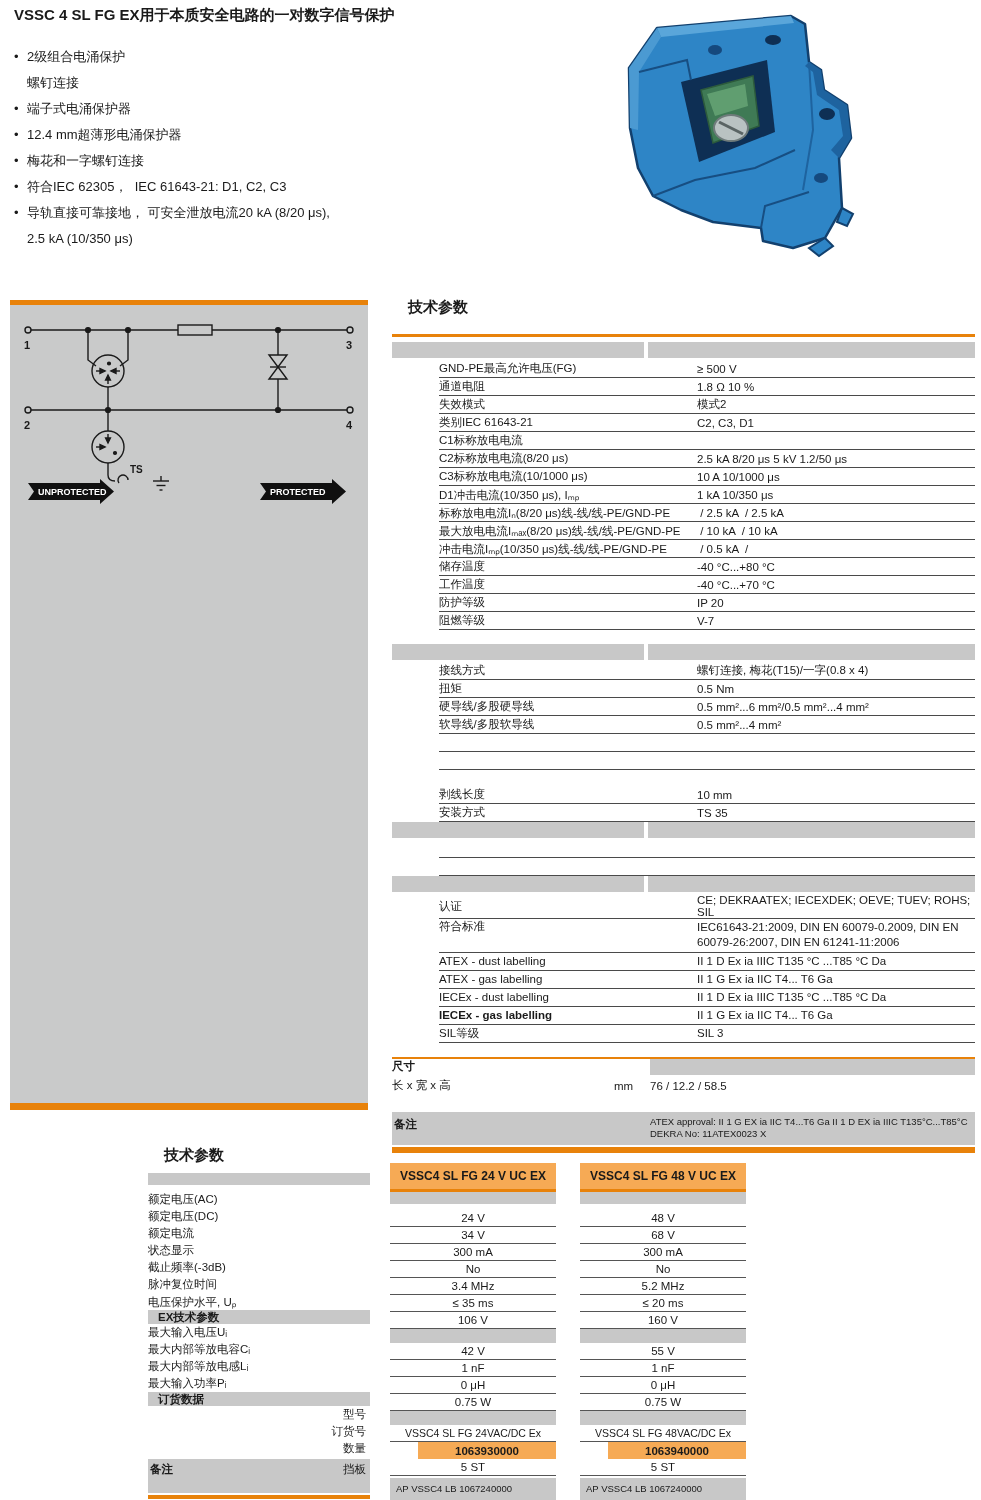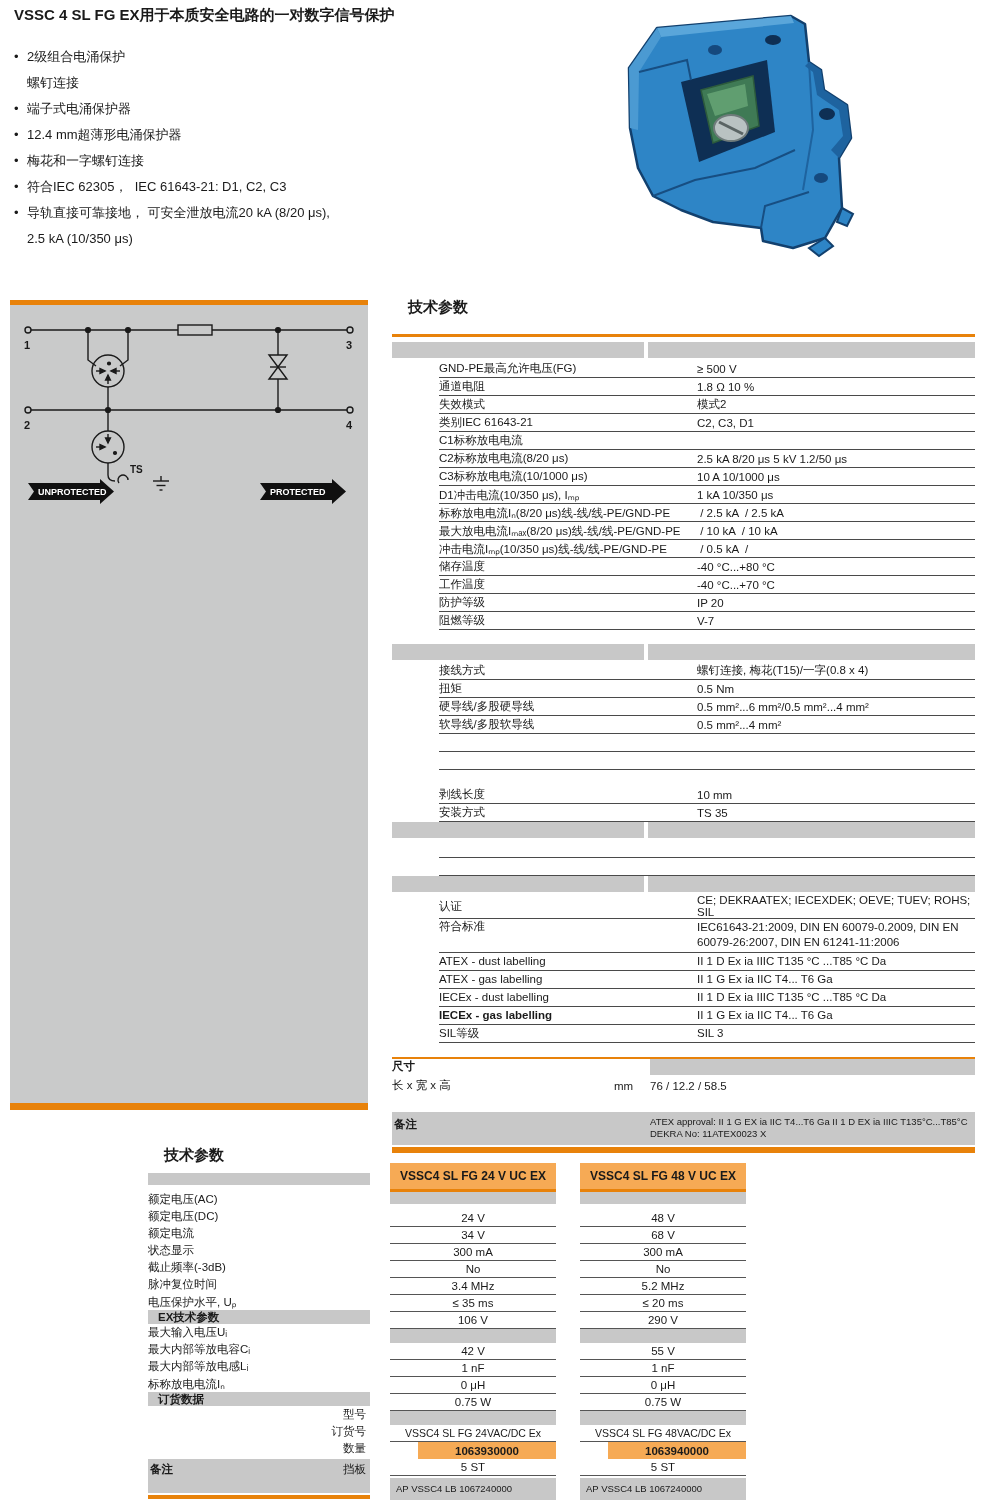--- a/index.html
+++ b/index.html
@@ -363,21 +363,21 @@
       <div class="crow">额定电压(DC)</div>
       <div class="crow">额定电流</div>
       <div class="crow">状态显示</div>
       <div class="crow">截止频率(-3dB)</div>
       <div class="crow">脉冲复位时间</div>
       <div class="crow">电压保护水平, Uₚ</div>
       <div class="cband">EX技术参数</div>
       <div class="crow">最大输入电压Uᵢ</div>
       <div class="crow">最大内部等放电容Cᵢ</div>
       <div class="crow">最大内部等放电感Lᵢ</div>
-      <div class="crow">标称放电电流Iₙ</div>
+      <div class="crow">最大输入功率Pᵢ</div>
       <div class="cband">订货数据</div>
       <div class="crow right">型号</div>
       <div class="crow right">订货号</div>
       <div class="crow right">数量</div>
       <div class="cremark">
         <span class="rl">备注</span>
         <span class="rr">挡板</span>
       </div>
       <div class="cbar"></div>
     </div>
@@ -411,21 +411,21 @@
       <div class="hz">
         <div class="phead">VSSC4 SL FG 48 V UC EX</div>
       </div>
       <div class="gband1"></div>
       <div class="crow val">48 V</div>
       <div class="crow val">68 V</div>
       <div class="crow val">300 mA</div>
       <div class="crow val">No</div>
       <div class="crow val">5.2 MHz</div>
       <div class="crow val">≤ 20 ms</div>
-      <div class="crow val">290 V</div>
+      <div class="crow val">160 V</div>
       <div class="cband blank"></div>
       <div class="crow val">55 V</div>
       <div class="crow val">1 nF</div>
       <div class="crow val">0 μH</div>
       <div class="crow val">0.75 W</div>
       <div class="cband blank"></div>
       <div class="crow val small">VSSC4 SL FG 48VAC/DC Ex</div>
       <div class="crow orderno">1063940000</div>
       <div class="crow val">5 ST</div>
       <div class="cacc">AP VSSC4 LB 1067240000</div>

